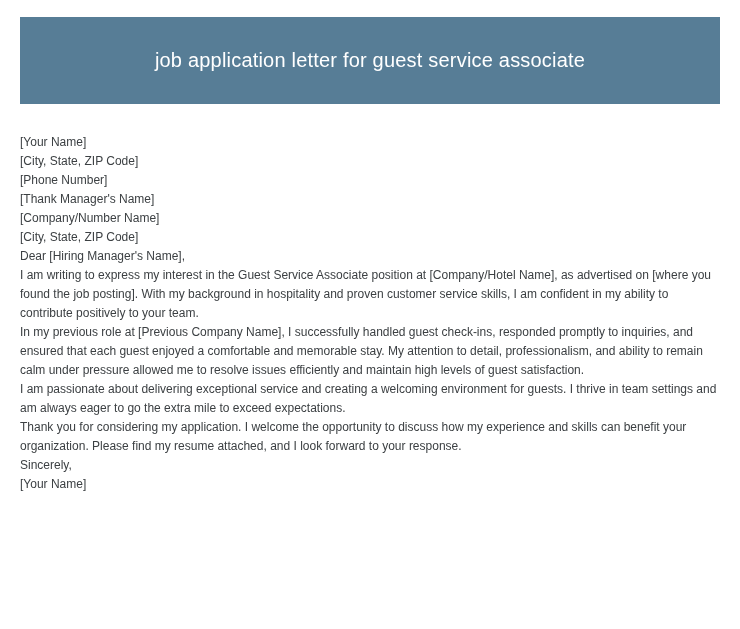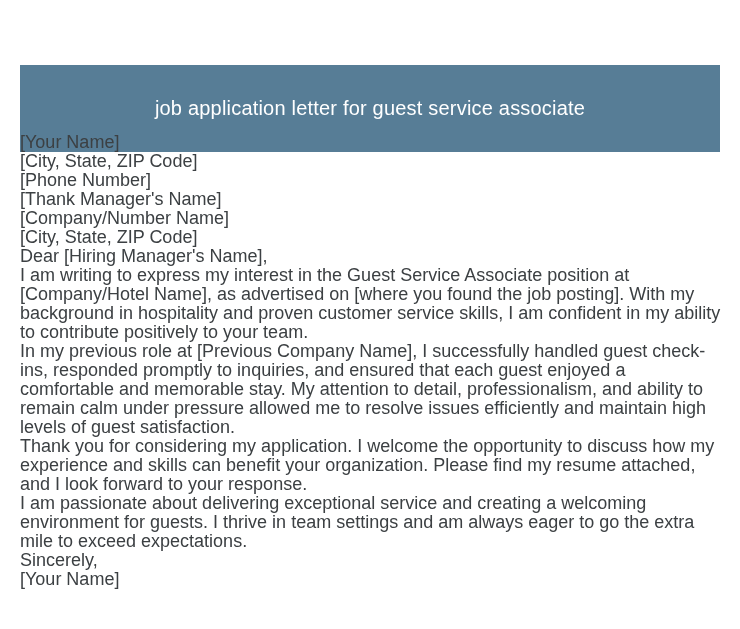--- a/index.html
+++ b/index.html
@@ -17,35 +17,34 @@
   }
   .banner {
     position: absolute;
     left: 20px;
     top: 17px;
     width: 700px;
     height: 87px;
     display: flex;
     align-items: center;
     justify-content: center;
-    margin-top: 48px;
   }
   .banner-title {
     margin: 0;
     font-size: 20px;
     font-weight: 500;
     letter-spacing: 0.2px;
     color: #ffffff;
   }
   .letter {
     position: absolute;
     left: 20px;
     top: 133px;
     width: 702px;
-    font-size: 18px;
+    font-size: 12px;
     line-height: 19px;
   }
   .letter .line,
   .letter .para {
     margin: 0;
     padding: 0;
   }
 </style>
 </head>
 <body>
@@ -62,20 +61,20 @@
     <div class="line">[City, State, ZIP Code]</div>
     <div class="line">[Phone Number]</div>
     <div class="line">[Thank Manager's Name]</div>
     <div class="line">[Company/Number Name]</div>
     <div class="line">[City, State, ZIP Code]</div>
 
     <div class="line">Dear [Hiring Manager's Name],</div>
 
     <p class="para">I am writing to express my interest in the Guest Service Associate position at [Company/Hotel Name], as advertised on [where you found the job posting]. With my background in hospitality and proven customer service skills, I am confident in my ability to contribute positively to your team.</p>
     <p class="para">In my previous role at [Previous Company Name], I successfully handled guest check-ins, responded promptly to inquiries, and ensured that each guest enjoyed a comfortable and memorable stay. My attention to detail, professionalism, and ability to remain calm under pressure allowed me to resolve issues efficiently and maintain high levels of guest satisfaction.</p>
+    <p class="para">I am passionate about delivering exceptional service and creating a welcoming environment for guests. I thrive in team settings and am always eager to go the extra mile to exceed expectations.</p>
     <p class="para">Thank you for considering my application. I welcome the opportunity to discuss how my experience and skills can benefit your organization. Please find my resume attached, and I look forward to your response.</p>
-    <p class="para">I am passionate about delivering exceptional service and creating a welcoming environment for guests. I thrive in team settings and am always eager to go the extra mile to exceed expectations.</p>
 
     <div class="line">Sincerely,</div>
     <div class="line">[Your Name]</div>
 
   </main>
 </div>
 
 </body></html>

